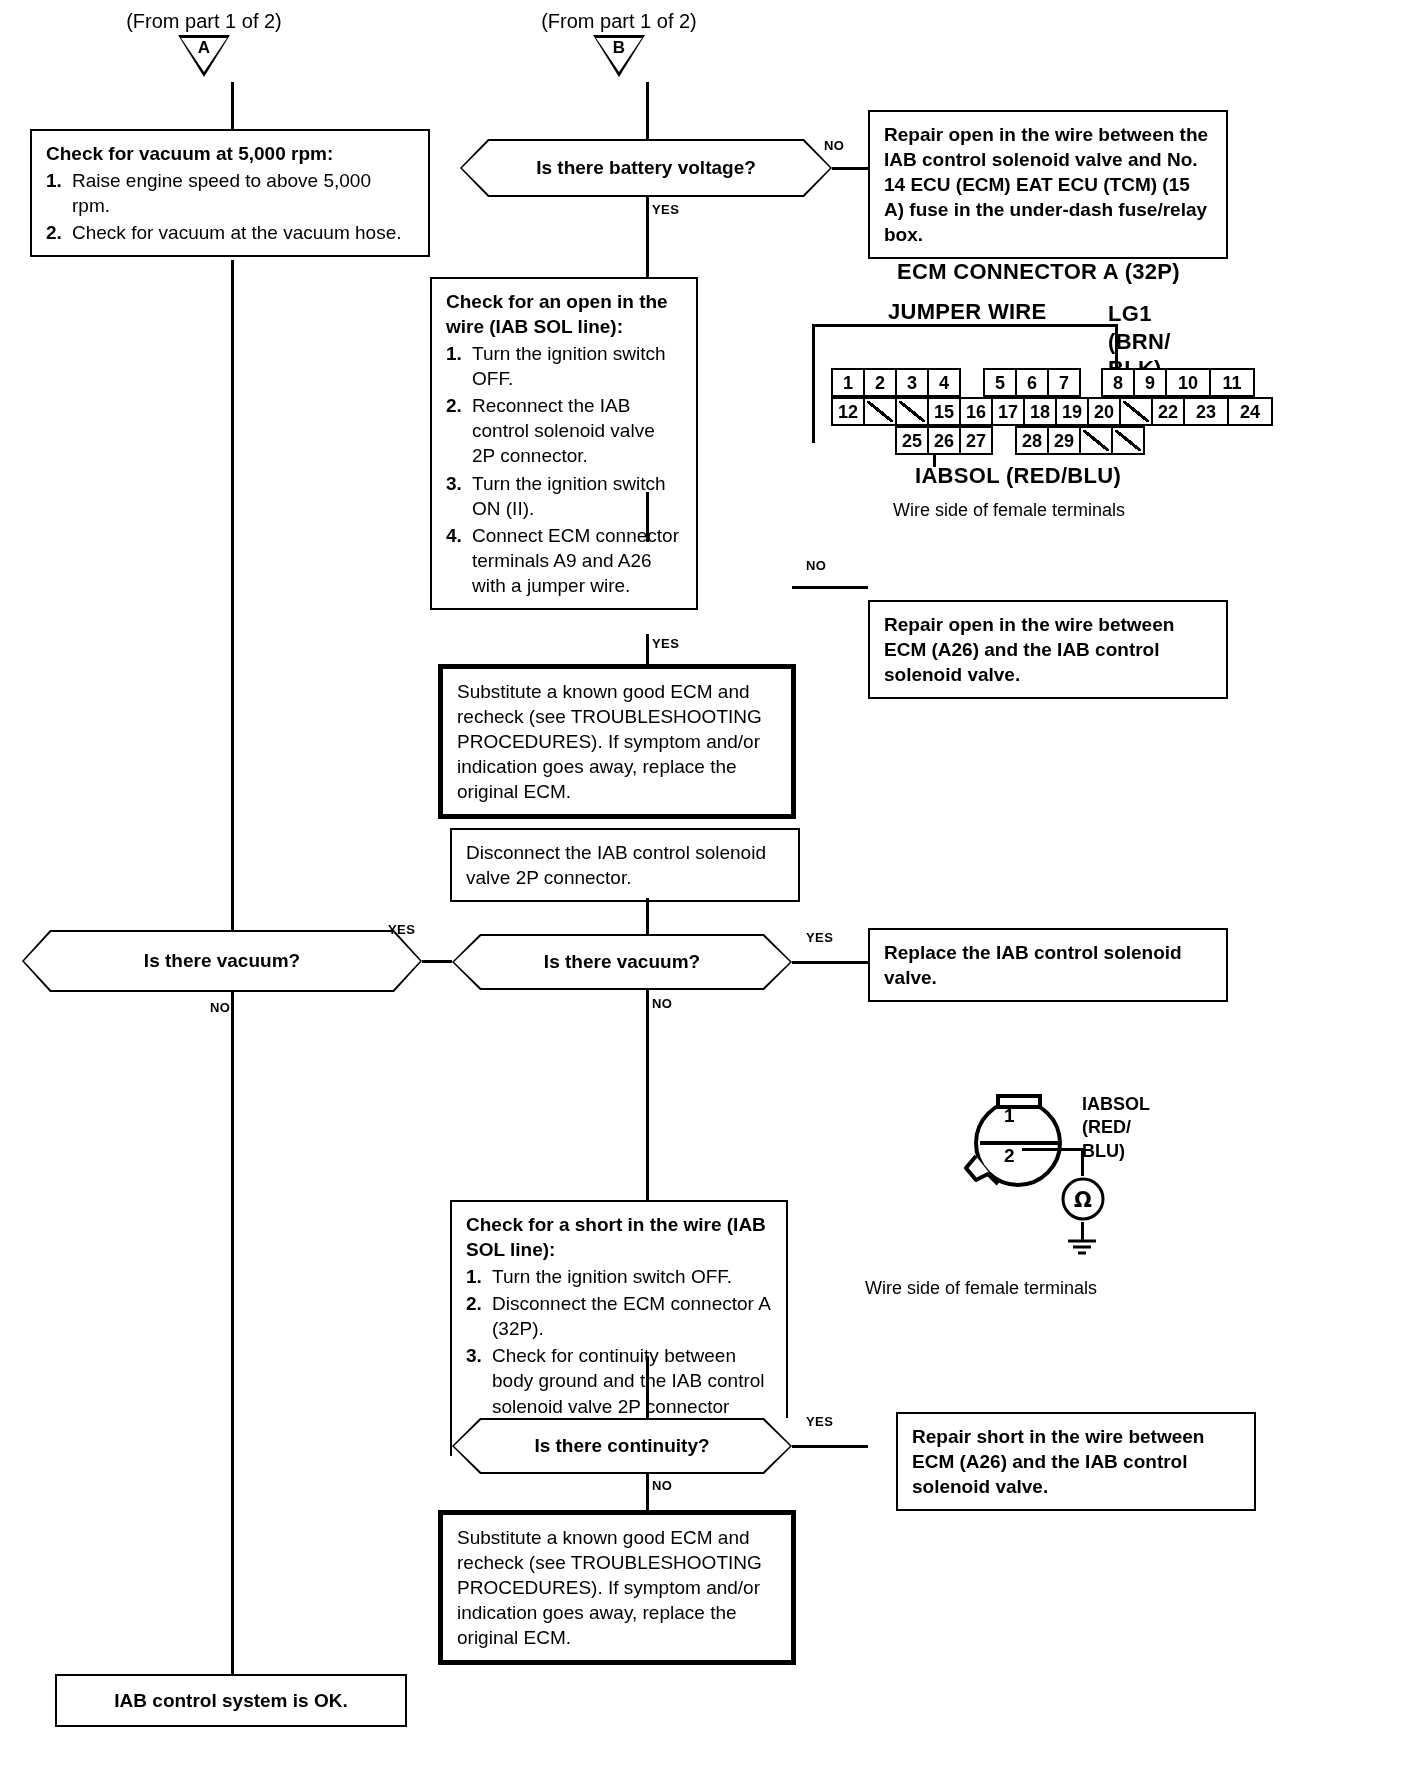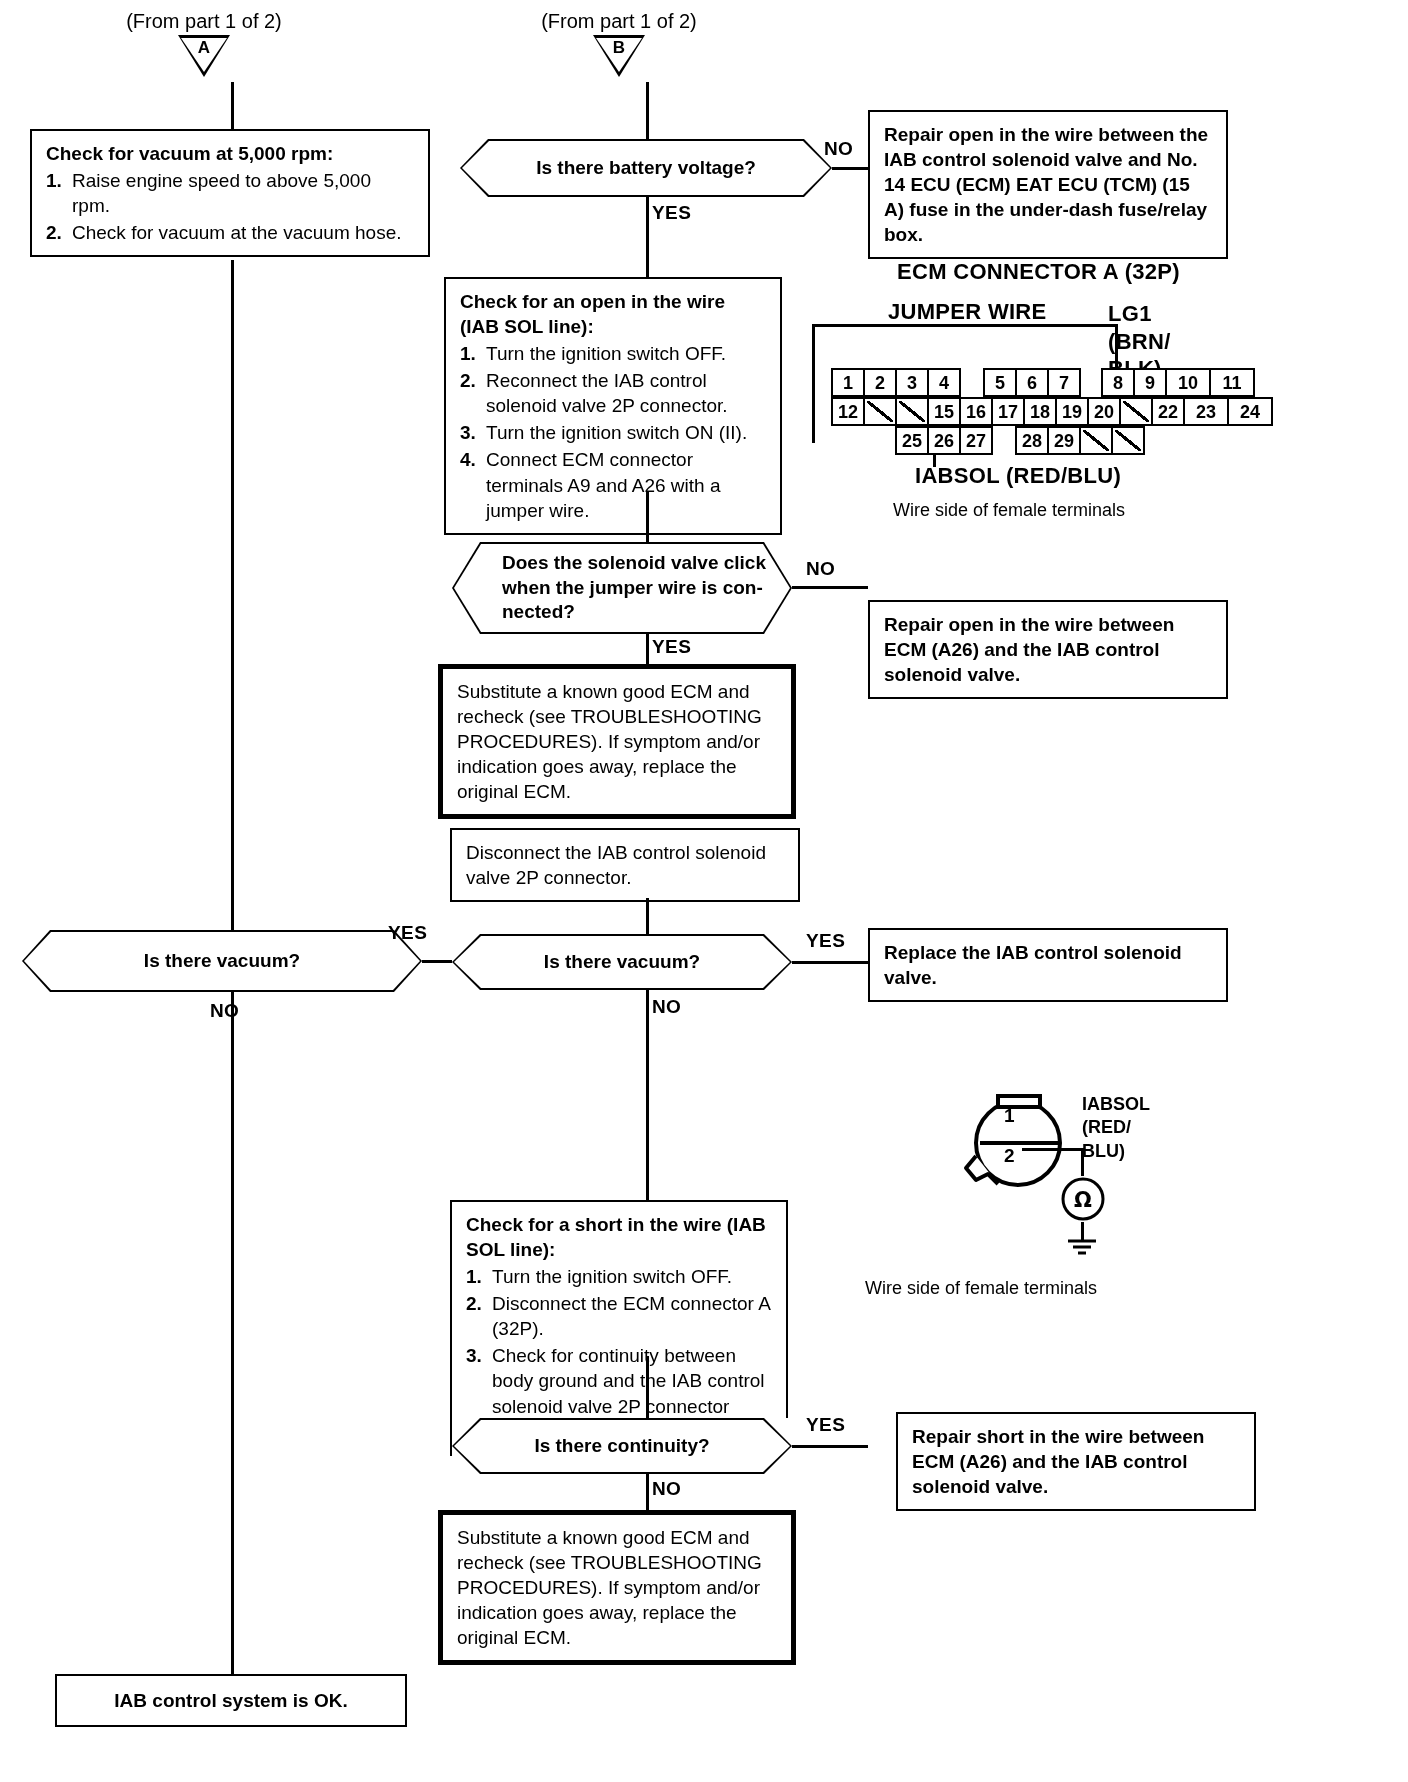--- a/index.html
+++ b/index.html
@@ -79,21 +79,21 @@
     white-space:pre-line;
   }
   .hex.leftalign .hextext{justify-content:flex-start;text-align:left;padding-left:56px;}
 
   
   .vline{position:absolute;width:3px;background:#000;}
   .hline{position:absolute;height:3px;background:#000;}
 
   .lbl{
     position:absolute;
-    font-size:19px;
+    font-size:13px;
     font-weight:bold;
     letter-spacing:.4px;
   }
 
   
   .fromtag{position:absolute;text-align:center;}
   .fromtag .cap{font-size:20px;white-space:nowrap;}
   .tri{
     position:relative;
     width:52px;height:42px;
@@ -210,21 +210,21 @@
   </div>
   <div class="hline" style="left:832px; top:167px; width:36px;"></div>
   <div class="lbl" style="left:824px; top:138px;">NO</div>
   <div class="vline" style="left:646px; top:197px; height:80px;"></div>
   <div class="lbl" style="left:652px; top:202px;">YES</div>
 
   <div class="box abs" style="left:868px; top:110px; width:360px; font-weight:bold;">
     <span>Repair open in the wire between the IAB control solenoid valve and No. 14 ECU (ECM) EAT ECU (TCM) (15 A) fuse in the under-dash fuse/relay box.</span>
   </div>
 
-  <div class="box abs" style="left:444px; top:277px; width:338px;">
+  <div class="box abs" style="left:430px; top:277px; width:268px;">
     <span class="hd">Check for an open in the wire (IAB SOL line):</span>
     <ul class="steps">
       <li>
           <span class="num">1.</span>
           <span class="txt">Turn the ignition switch OFF.</span>
         </li>
       <li>
           <span class="num">2.</span>
           <span class="txt">Reconnect the IAB control solenoid valve 2P connector.</span>
         </li>
@@ -290,27 +290,20 @@
     <div class="cell">28</div>
     <div class="cell">29</div>
     <div class="cell slash"></div>
     <div class="cell slash"></div>
   </div>
 
   <div class="vline" style="left:933px; top:455px; height:12px;"></div>
   <div class="cap-ttl" style="left:915px; top:462px;">IABSOL (RED/BLU)</div>
   <div class="capnote" style="left:893px; top:500px;">Wire side of female terminals</div>
 
-  <div class="hex leftalign" style="left:452px; top:542px; width:340px; height:92px;">
-    <div class="hexshape"></div>
-      <div class="hexinner"></div>
-    <div class="hextext" style="justify-content:flex-start;text-align:left;padding-left:50px;padding-right:18px;">Does the solenoid valve click
-when the jumper wire is con-
-nected?</div>
-  </div>
   <div class="hline" style="left:792px; top:586px; width:76px;"></div>
   <div class="lbl" style="left:806px; top:558px;">NO</div>
   <div class="vline" style="left:646px; top:634px; height:30px;"></div>
   <div class="lbl" style="left:652px; top:636px;">YES</div>
 
   <div class="box abs" style="left:868px; top:552px; width:360px; font-weight:bold;margin-top:48px;">
     <span>Repair open in the wire between ECM (A26) and the IAB control solenoid valve.</span>
   </div>
 
   <div class="box bold-frame abs" style="left:438px; top:664px; width:358px; padding:10px 14px;">

